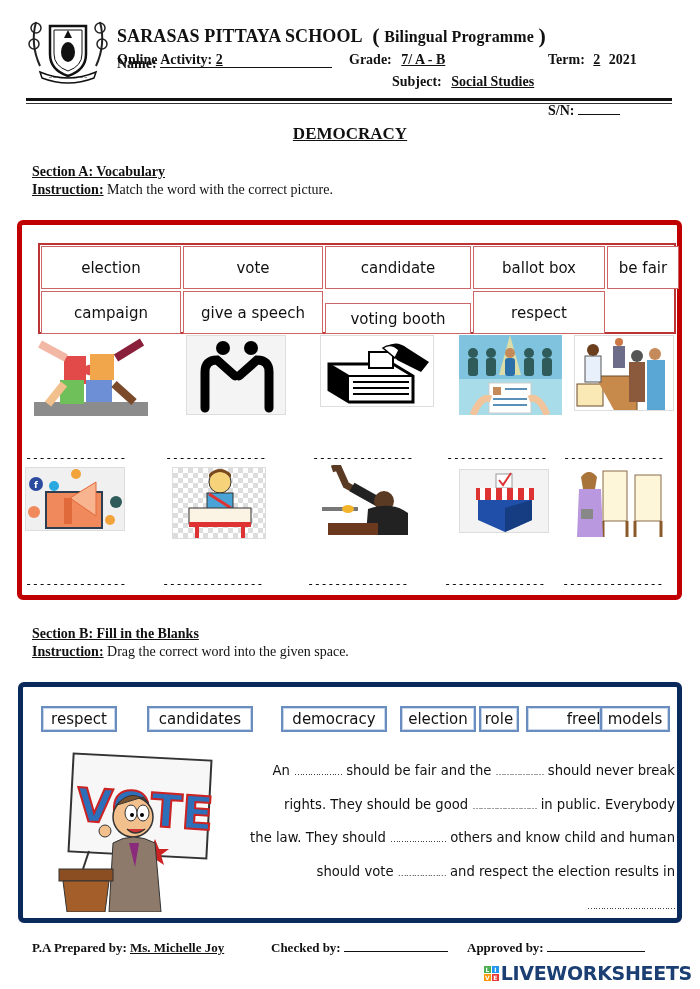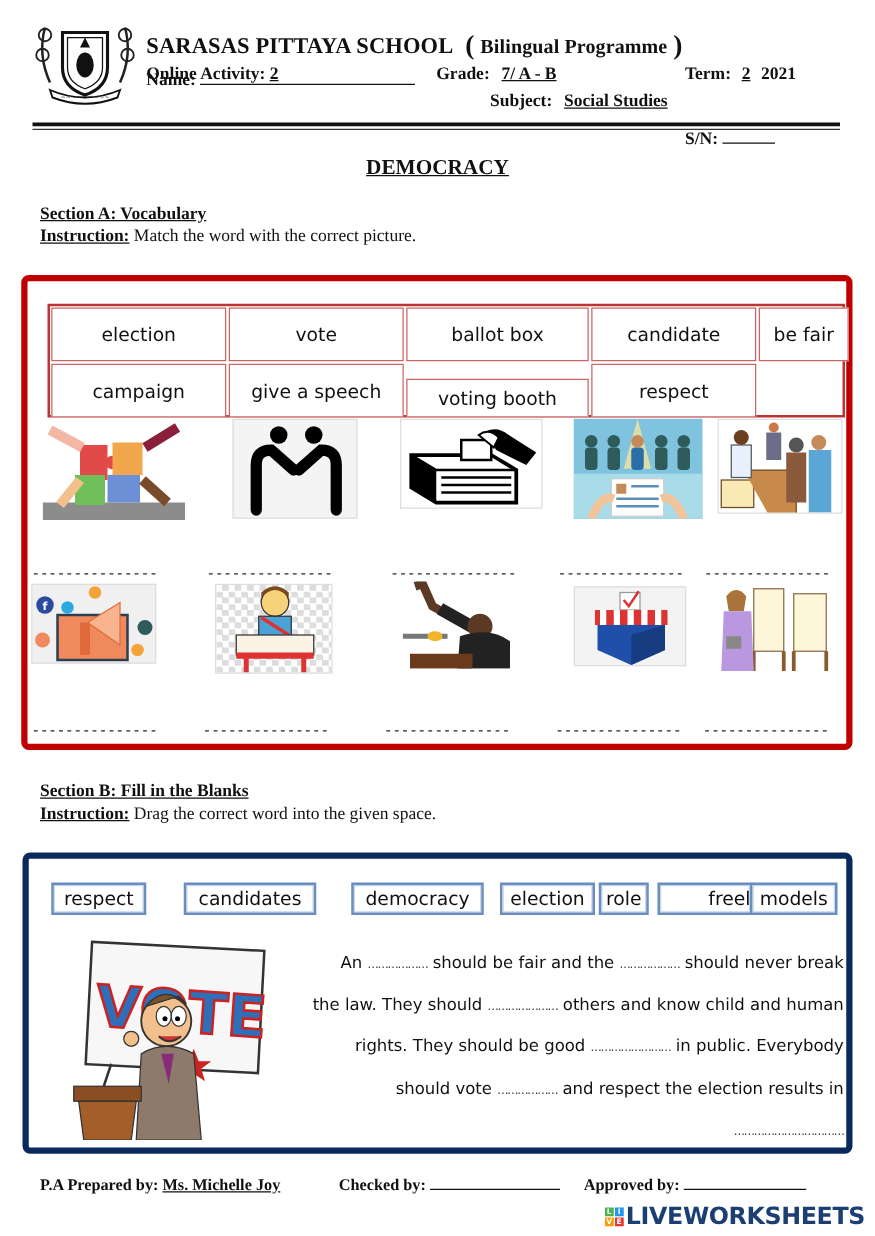--- a/index.html
+++ b/index.html
@@ -104,22 +104,22 @@
 
 <div class="sec-heading" style="top:164px;">Section A: Vocabulary</div>
 <div class="instr" style="top:182px;">
   <b>Instruction:</b><span> Match the word with the correct picture.</span>
 </div>
 
 <div class="box-a">
   <div class="vocab-grid">
     <div class="vocab-cell">election</div>
     <div class="vocab-cell">vote</div>
+    <div class="vocab-cell">candidate</div>
     <div class="vocab-cell">ballot box</div>
-    <div class="vocab-cell">candidate</div>
     <div class="vocab-cell">be fair</div>
     <div class="vocab-cell">campaign</div>
     <div class="vocab-cell">give a speech</div>
     <div class="vocab-cell hi">voting booth</div>
     <div class="vocab-cell">respect</div>
   </div>
 
   <div class="pic" style="left:12px; top:111px; width:114px; height:80px; border:none;">
     <svg width="114" height="80" viewBox="0 0 114 80">
       <rect x="0" y="66" width="114" height="14" fill="#8c8c8c"></rect>
@@ -314,24 +314,24 @@
       <polygon points="20,134 66,134 62,165 24,165" fill="#a45e2a" stroke="#333"></polygon>
       <line x1="40" y1="122" x2="46" y2="104" stroke="#333" stroke-width="2"></line>
     </svg>
   </div>
 
   <div class="passage">
     <div>
       <span>An </span><span class="gap">………………</span><span> should be fair and the </span><span class="gap">………………</span><span> should never break</span>
     </div>
     <div>
+      <span>rights. They should be good </span><span class="gap">……………………</span><span> in public. Everybody</span>
+    </div>
+    <div>
       <span>the law. They should </span><span class="gap">…………………</span><span> others and know child and human</span>
-    </div>
-    <div>
-      <span>rights. They should be good </span><span class="gap">……………………</span><span> in public. Everybody</span>
     </div>
     <div>
       <span>should vote </span><span class="gap">………………</span><span> and respect the election results in</span>
     </div>
     <div>
       <span class="gap">……………………………</span>
     </div>
   </div>
 </div>
 

